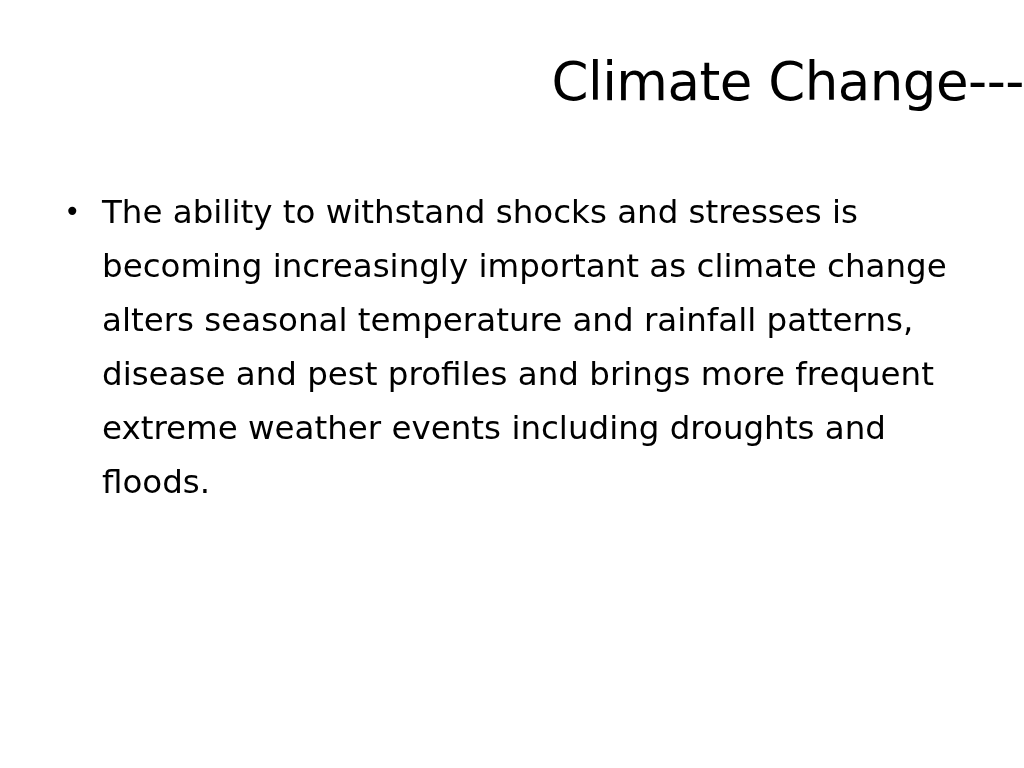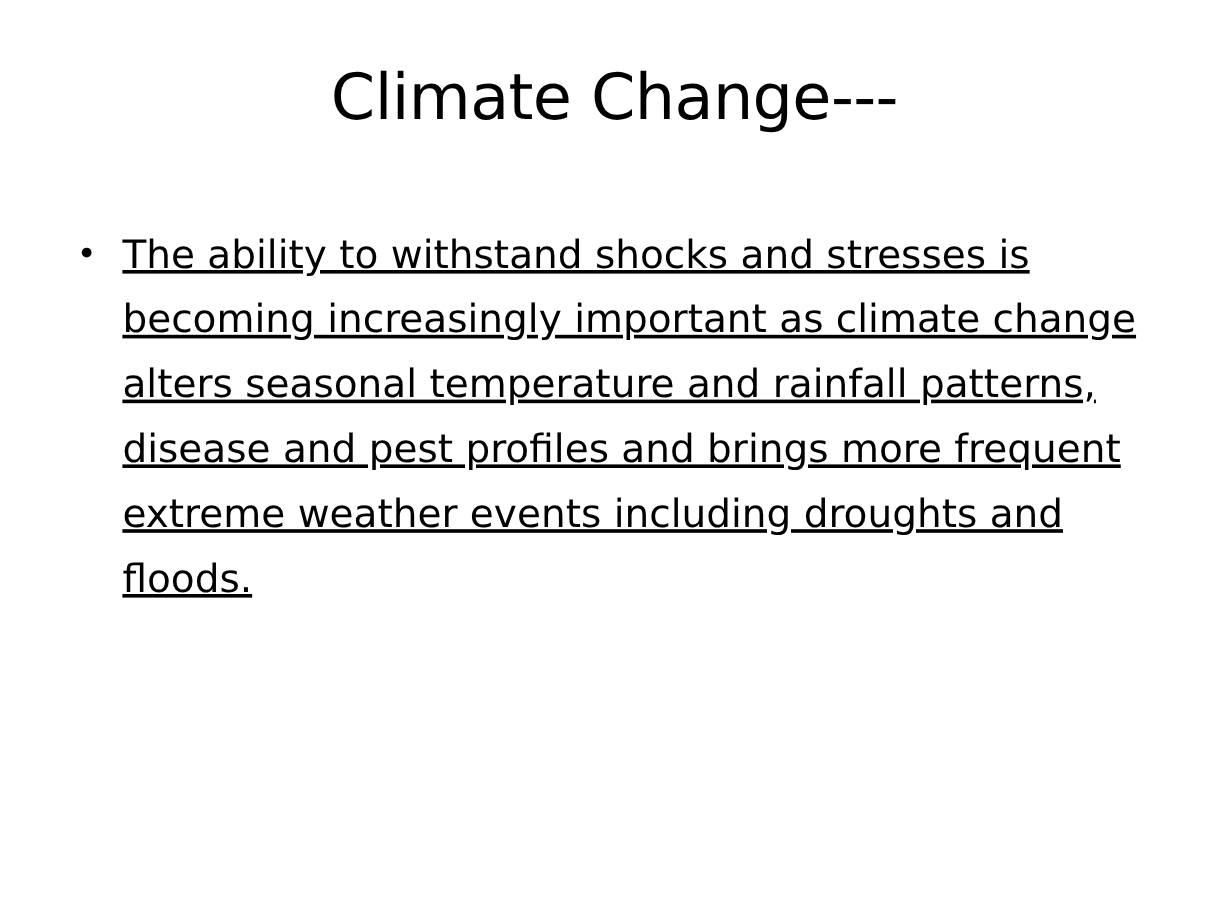--- a/index.html
+++ b/index.html
@@ -18,21 +18,21 @@
     position: relative;
     width: 1024px;
     height: 768px;
     box-sizing: border-box;
   }
   .slide-title {
     position: absolute;
     top: 52px;
     left: 0;
     width: 1024px;
-    text-align: center;
+    text-align: right;
     font-size: 53px;
     font-weight: 400;
     line-height: 1.15;
     letter-spacing: -0.5px;
     color: #000000;
   }
   .body-block {
     position: absolute;
     top: 185px;
     left: 56px;
@@ -48,21 +48,20 @@
   }
   .bullet-item .bullet-mark {
     position: absolute;
     left: 8px;
     top: 0;
     font-size: 28px;
     line-height: 54px;
   }
   .bullet-text {
     display: block;
-    text-decoration: underline;
   }
 </style>
 </head>
 <body>
 
 <div class="slide">
 
   <div class="slide-title">Climate Change---</div>
 
   <div class="body-block">

